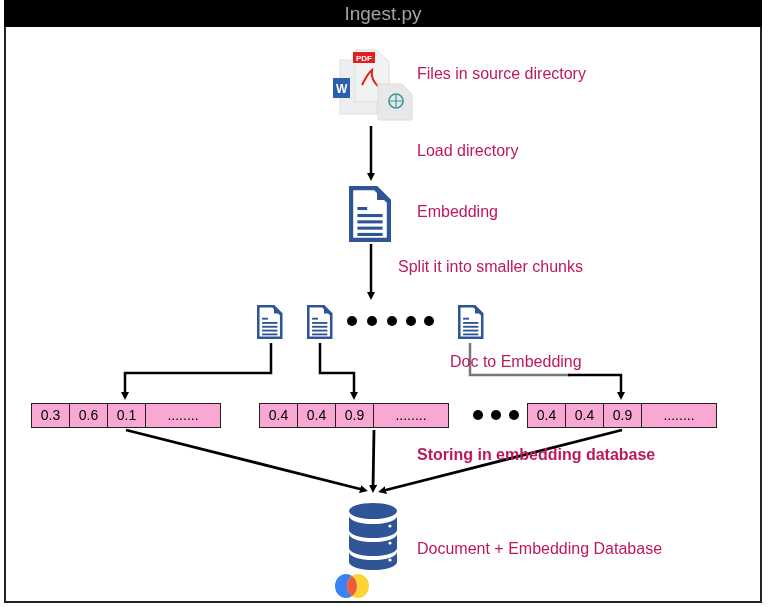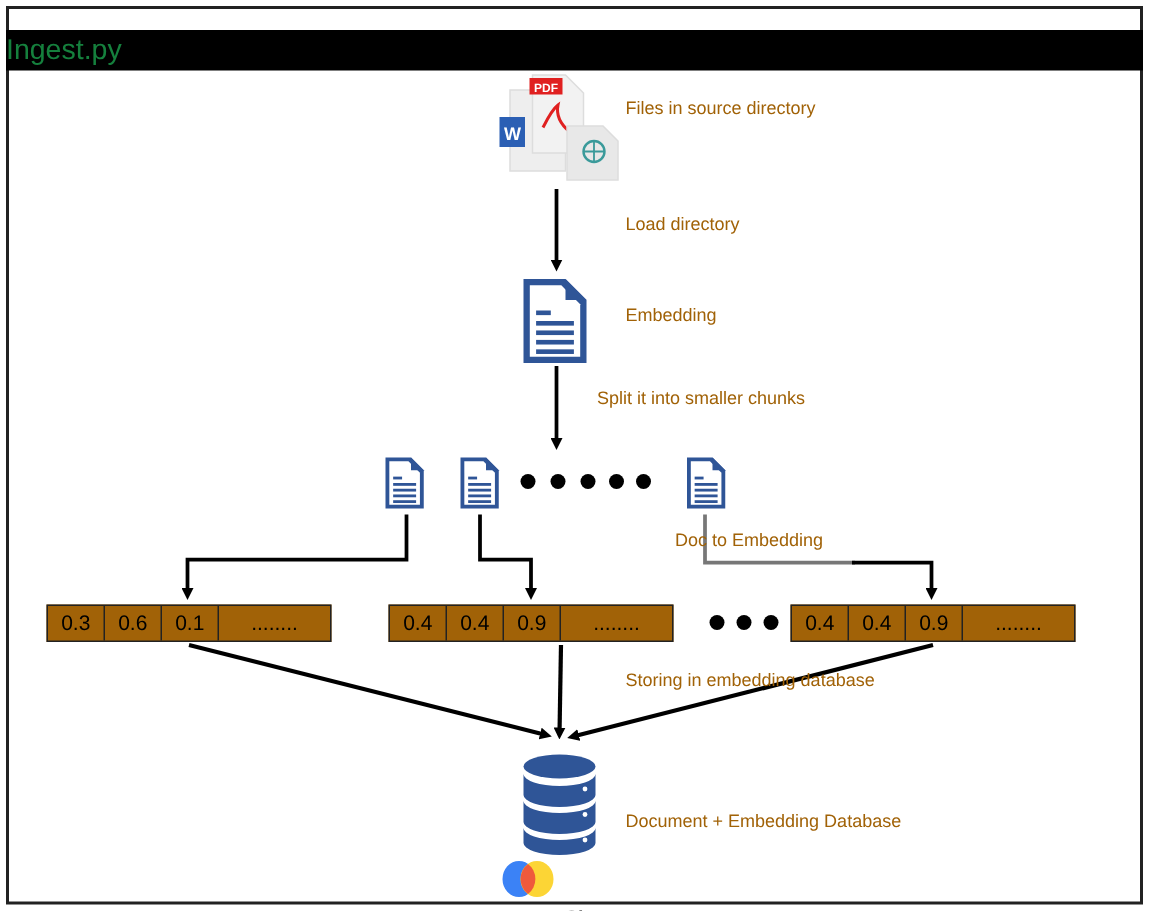--- a/index.html
+++ b/index.html
@@ -1,20 +1,20 @@
 <!DOCTYPE html>
 <html><head>
 <meta charset="utf-8">
 <style>
   html,body{margin:0;padding:0;background:#fff;}
   body{width:770px;height:607px;position:relative;overflow:hidden;font-family:"Liberation Sans","DejaVu Sans",sans-serif;}
   .frame{position:absolute;left:4px;top:4px;width:758px;height:599px;border:2px solid #222;box-sizing:border-box;}
-  .titlebar{position:absolute;left:4px;top:20px;width:758px;height:27px;background:#000;color:#15803d;font-size:19px;text-align:left;line-height:27px;}
-  .lbl{position:absolute;font-size:12px;color:#a16207;white-space:nowrap;}
-  .vec{position:absolute;display:flex;border:1.5px solid #222;height:25px;box-sizing:border-box;background:#a16207;}
+  .titlebar{position:absolute;left:4px;top:0;width:758px;height:27px;background:#000;color:#a3a3a3;font-size:19px;text-align:center;line-height:27px;}
+  .lbl{position:absolute;font-size:16px;color:#be185d;white-space:nowrap;}
+  .vec{position:absolute;display:flex;border:1.5px solid #222;height:25px;box-sizing:border-box;background:#f9a8d4;}
   .vec .c{width:37px;border-right:1.5px solid #222;font-size:14px;line-height:23px;text-align:center;}
   .vec .c.last{border-right:none;width:auto;flex:1;}
   svg{position:absolute;left:0;top:0;}
   .chroma{position:absolute;font-size:13px;font-weight:bold;color:#111;}
 </style>
 </head>
 <body>
 
 <div class="frame"></div>
 <div class="titlebar">Ingest.py</div>
@@ -96,21 +96,21 @@
     <ellipse cx="358" cy="586" rx="11" ry="12" fill="#fcd535"></ellipse>
     <path d="M352,576 a11,12 0 0 1 0,20 a11,12 0 0 1 0,-20z" fill="#ef5a3c"></path>
   </g>
 </svg>
 
 <div class="lbl" style="left:417px;top:65px;">Files in source directory</div>
 <div class="lbl" style="left:417px;top:142px;">Load directory</div>
 <div class="lbl" style="left:417px;top:203px;">Embedding</div>
 <div class="lbl" style="left:398px;top:258px;">Split it into smaller chunks</div>
 <div class="lbl" style="left:417px;top:353px;margin-left:33px;">Doc to Embedding</div>
-<div class="lbl" style="left:417px;top:446px;">Storing in embedding database</div>
+<div class="lbl" style="left:417px;top:446px;font-weight:bold;">Storing in embedding database</div>
 <div class="lbl" style="left:417px;top:540px;">Document + Embedding Database</div>
 <div class="chroma" style="left:376px;top:604px;">Chroma</div>
 
 <div class="vec" style="left:31px;top:403px;width:190px;">
   <div class="c">0.3</div>
   <div class="c">0.6</div>
   <div class="c">0.1</div>
   <div class="c last">........</div>
 </div>
 <div class="vec" style="left:259px;top:403px;width:190px;">

